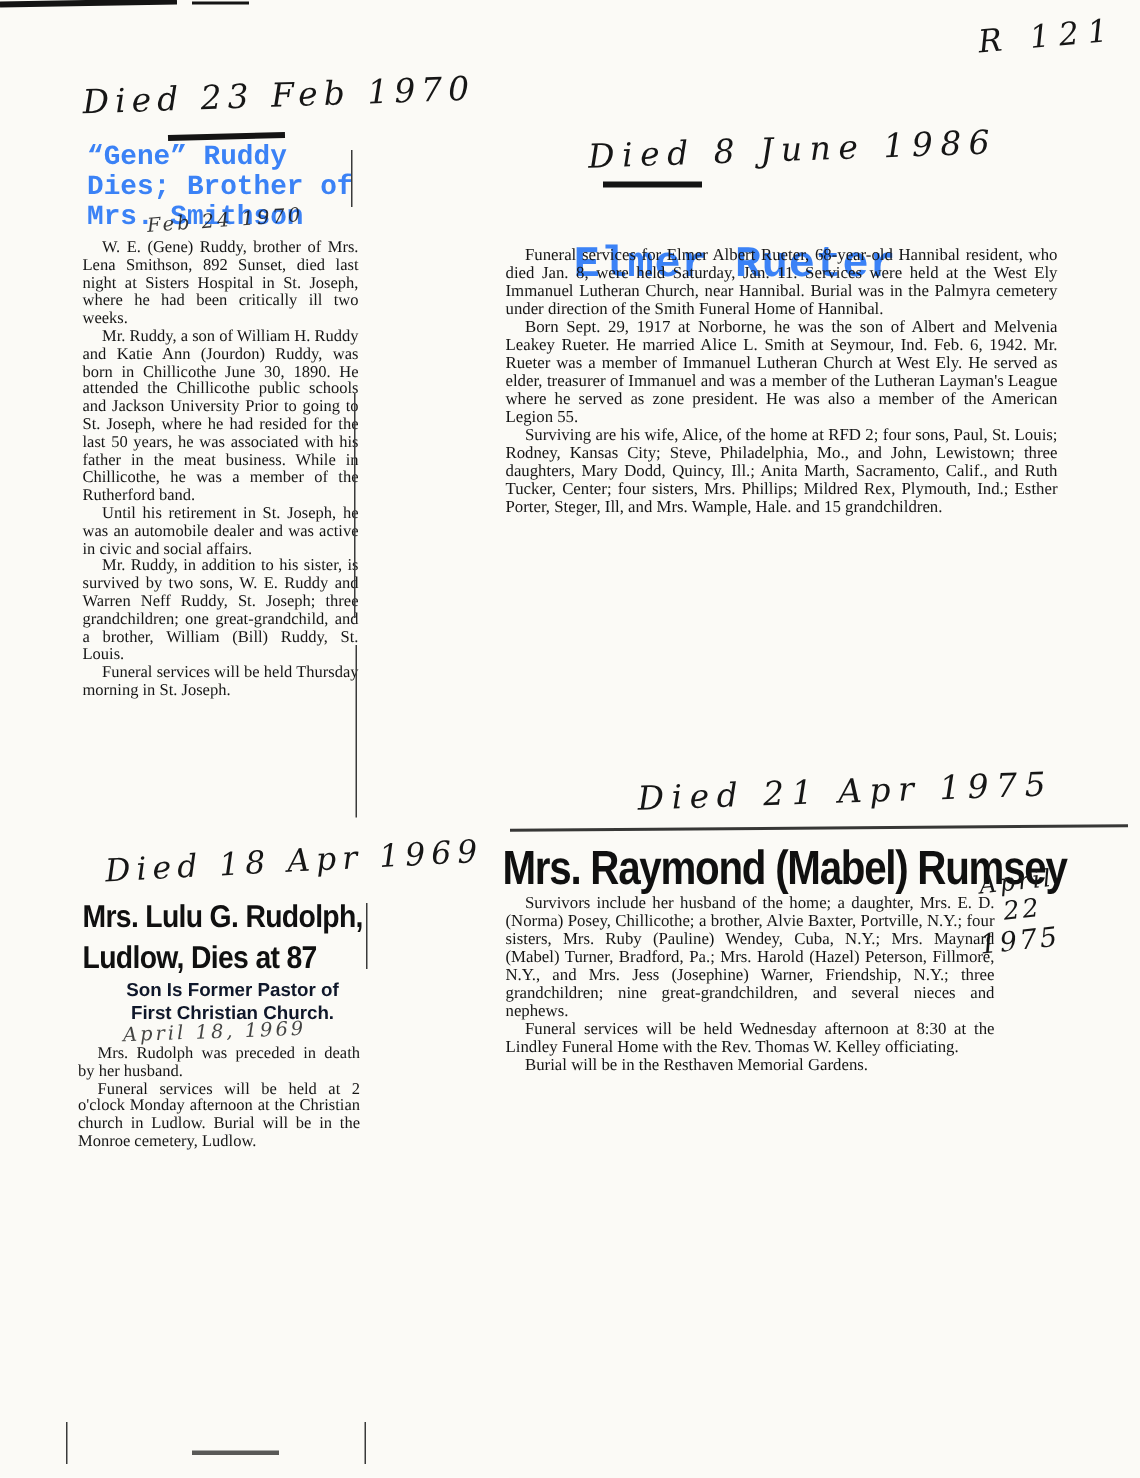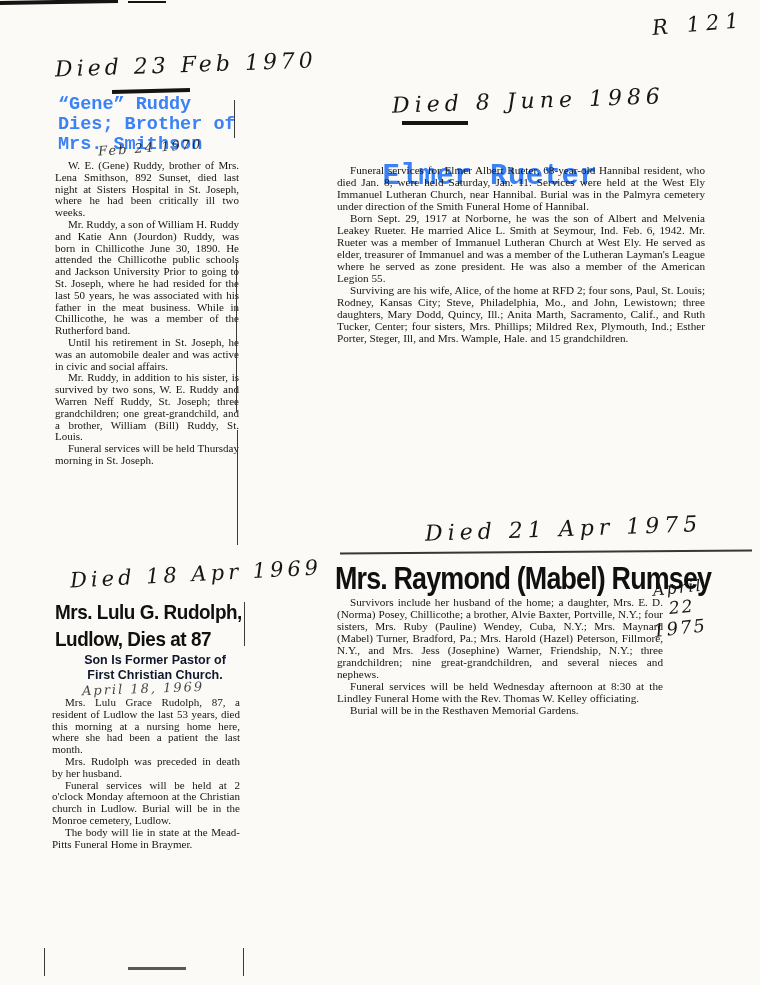--- a/index.html
+++ b/index.html
@@ -88,24 +88,22 @@
   </div>
 
   <div>
     <div class="abs hw" style="left:70px;top:562px;font-size:21px;letter-spacing:4px;transform:rotate(-3deg);">Died 18 Apr 1969</div>
     <div class="abs headline-sans" style="left:55px;top:600px;font-size:21px;letter-spacing:-0.5px;transform:scaleX(0.9);">Mrs. Lulu G. Rudolph,</div>
     <div class="abs headline-sans" style="left:55px;top:627px;font-size:21px;letter-spacing:-0.5px;transform:scaleX(0.9);">Ludlow, Dies at 87</div>
     <div class="abs rule-v" style="left:244px;top:602px;height:44px;"></div>
     <div class="abs subhead" style="left:70px;top:653px;width:170px;font-size:12.5px;line-height:15px;">Son Is Former Pastor of First Christian Church.</div>
     <div class="abs hw" style="left:82px;top:681px;font-size:13px;letter-spacing:2px;transform:rotate(-2deg);opacity:.8;">April 18, 1969</div>
     <div class="abs newsbody col-small" style="left:52px;top:697px;width:188px;">
-        <p>Mrs. Lulu Grace Rudolph, 87, a resident of Ludlow the last 53 years, died this morning at a nursing home here, where she had been a patient the last month.</p>
         <p>Mrs. Rudolph was preceded in death by her husband.</p>
         <p>Funeral services will be held at 2 o'clock Monday afternoon at the Christian church in Ludlow. Burial will be in the Monroe cemetery, Ludlow.</p>
-        <p>The body will lie in state at the Mead-Pitts Funeral Home in Braymer.</p>
       </div>
     <div class="abs rule-v" style="left:44px;top:948px;height:28px;"></div>
     <div class="abs rule-v" style="left:243px;top:948px;height:28px;"></div>
     <div class="abs ink-line" style="left:128px;top:967px;width:58px;height:3px;opacity:.7;"></div>
   </div>
 
   <div>
     <div class="abs hw" style="left:425px;top:516px;font-size:22px;letter-spacing:5px;transform:rotate(-2deg);">Died 21 Apr 1975</div>
     <div class="abs ink-line" style="left:340px;top:551px;width:412px;height:2px;transform:rotate(-0.4deg);opacity:.85;"></div>
     <div class="abs headline-sans" style="left:335px;top:560px;font-size:32px;letter-spacing:-1px;transform:scaleX(0.84);">Mrs. Raymond (Mabel) Rumsey</div>

